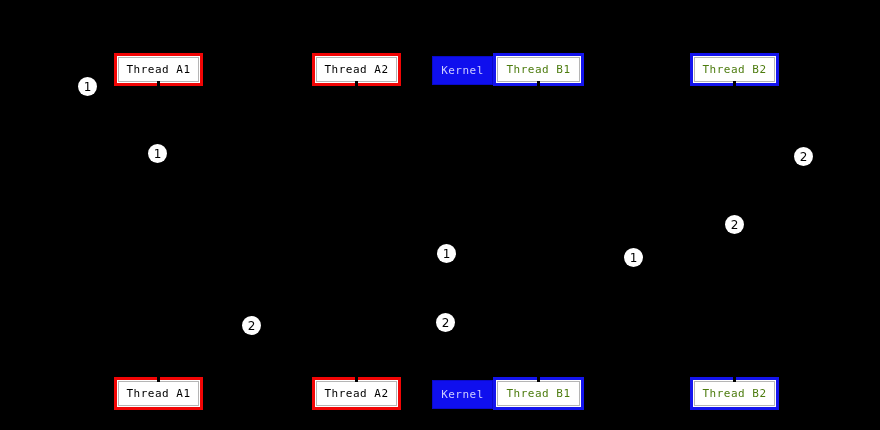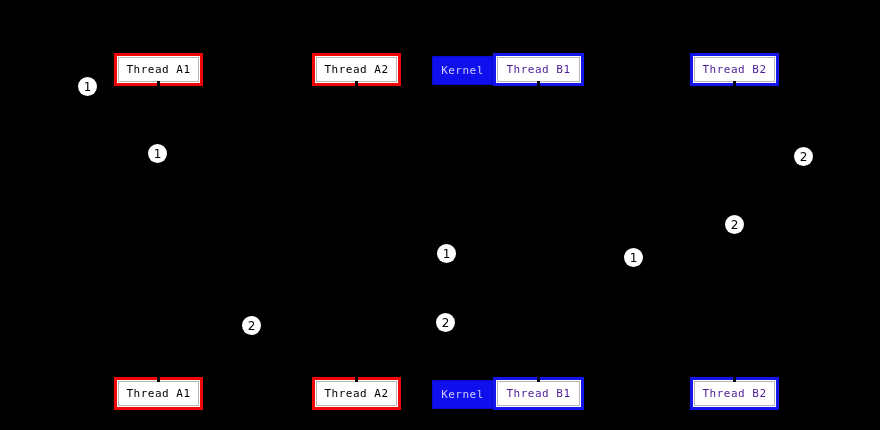--- a/index.html
+++ b/index.html
@@ -27,21 +27,21 @@
   }
   .thread-a {
     background: #ffffff;
     border: 3px solid #f20505;
     color: #000000;
     box-shadow: inset 0 0 0 1px #ffffff, inset 0 0 0 2px #b5b5b5;
   }
   .thread-b {
     background: #ffffff;
     border: 3px solid #1414ee;
-    color: #4c1d95;
+    color: #4d7c0f;
     box-shadow: inset 0 0 0 1px #ffffff, inset 0 0 0 2px #b5b5b5;
   }
   .kernel {
     background: #0f0fee;
     border: 1px solid #0a0ac8;
     color: #ccccff;
     margin-left: 16px;
   }
   .notch {
     position: absolute;

